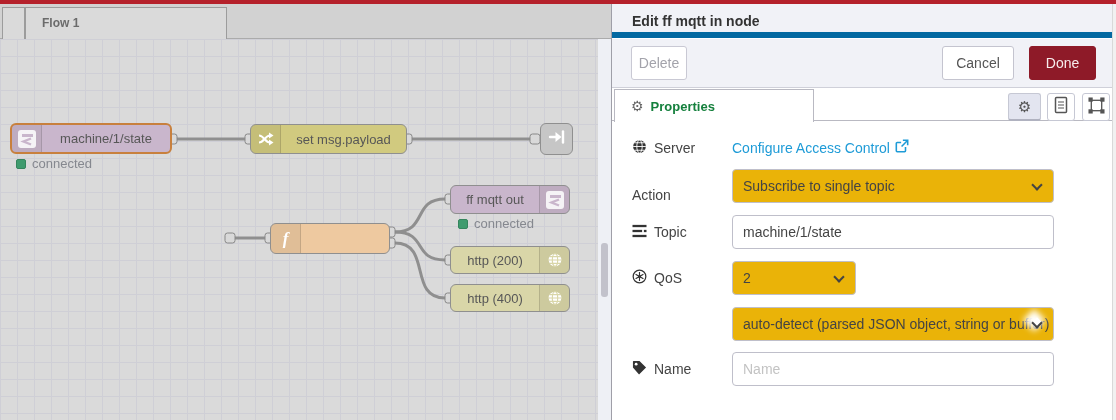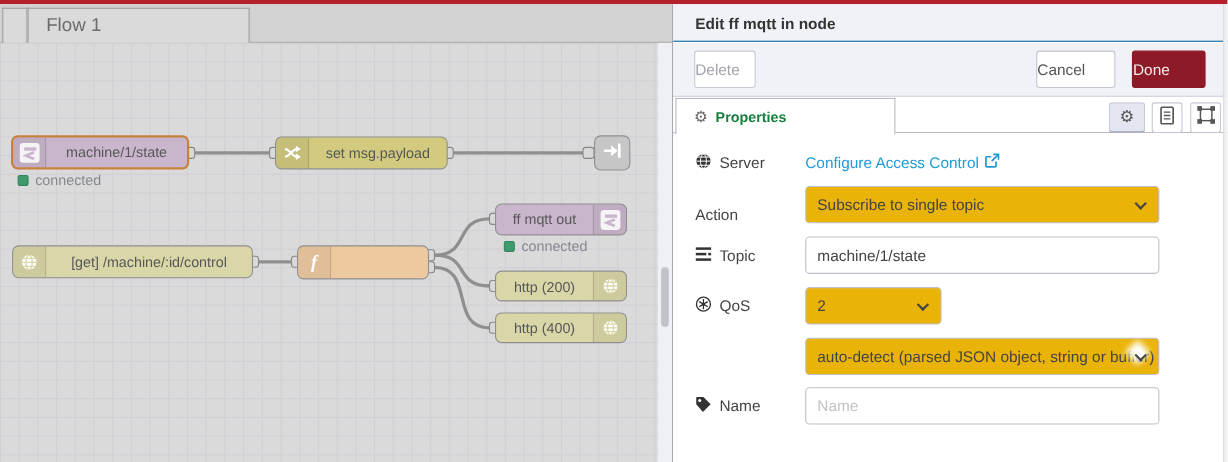--- a/index.html
+++ b/index.html
@@ -9,21 +9,21 @@
   .app { position:absolute; inset:0; width:1116px; height:420px; }
 
   
   .top-accent { position:absolute; left:0; top:0; width:1116px; height:4px; background:#b5212b; }
 
   
   .flow { position:absolute; left:0; top:4px; width:611px; height:416px; background:#d9d9d9; }
   .tabbar { position:absolute; left:0; top:0; width:100%; height:35px; background:#d2d2d2; border-bottom:1px solid #ababab; }
   .tab { position:absolute; top:3px; height:32px; background:#dadada; border:1px solid #9c9c9c; border-bottom:none; }
   .tab-stub { left:2px; width:23px; }
-  .tab-flow { left:25px; width:202px; color:#6b6b6b; font-weight:normal; font-size:17px; line-height:30px; padding-left:16px; }
+  .tab-flow { left:25px; width:202px; color:#6b6b6b; font-weight:bold; font-size:12px; line-height:30px; padding-left:16px; }
 
   .canvas { position:absolute; left:0; top:35px; width:598px; height:381px;
     background-color:#dadada;
     background-image:linear-gradient(#cfcfd6 1px, transparent 1px), linear-gradient(90deg, #cfcfd6 1px, transparent 1px);
     background-size:17px 17px; }
   .wires { position:absolute; left:0; top:0; z-index:1; }
 
   .node { position:absolute; z-index:2; display:flex; align-items:stretch; border:1px solid #8f8f8f; border-radius:6px; overflow:hidden; }
   .node .nlabel { flex:1; display:flex; align-items:center; justify-content:center; font-size:13px; color:#575757; white-space:nowrap; padding:0 6px; }
   .nicon { width:30px; display:flex; align-items:center; justify-content:center; background:rgba(0,0,0,0.055); }
@@ -40,25 +40,25 @@
   .status { position:absolute; z-index:2; display:flex; align-items:center; font-size:13px; color:#85888f; }
   .status-dot { width:10px; height:10px; border-radius:2px; background:#3f9b6e; border:1px solid #35855d; margin-right:6px; }
 
   .vscroll { position:absolute; right:0; top:35px; width:13px; height:381px; background:#eef0f5; }
   .vscroll .thumb { position:absolute; left:3px; width:7px; height:54px; top:204px; background:#c2c2cb; border-radius:3px; }
 
   
   .panel { position:absolute; left:611px; top:4px; width:505px; height:416px; background:#fff; border-left:1px solid #9f9fa8; }
   .panel-scroll { position:absolute; right:0; top:0; width:4px; height:416px; background:#f1f1f1; border-left:1px solid #d9d9d9; }
 
-  .p-header { position:absolute; left:0; top:0; width:100%; height:34px; background:#f1f2f7; border-bottom:1px solid #0369a1; }
+  .p-header { position:absolute; left:0; top:0; width:100%; height:34px; background:#f1f2f7; border-bottom:6px solid #0369a1; }
   .p-title { position:absolute; left:20px; top:9px; font-size:14px; font-weight:bold; color:#333; }
 
   .p-btnrow { position:absolute; left:0; top:35px; width:100%; height:49px; background:#f1f2f7; border-bottom:1px solid #cfd0d9; }
-  .btn { position:absolute; top:7px; height:34px; border-radius:3px; font-size:14px; line-height:32px; cursor:pointer; }
+  .btn { position:absolute; top:7px; height:34px; border-radius:3px; font-size:14px; text-align:center; line-height:32px; cursor:pointer; }
   .btn-delete { left:19px; width:56px; background:#fff; border:1px solid #c9c9d4; color:#a3a3ab; }
   .btn-cancel { left:330px; width:72px; background:#fff; border:1px solid #c4c4cf; color:#555; }
   .btn-done { left:417px; width:67px; background:#8e1a28; border:1px solid #8e1a28; color:#f7eded; }
 
   .p-tabrow { position:absolute; left:0; top:85px; width:100%; height:32px; background:#fff; border-bottom:1px solid #b9b9c2; }
   .p-tab { position:absolute; left:2px; top:0; width:200px; height:33px; background:#fff; border:1px solid #b9b9c2; border-bottom:none; display:flex; align-items:center; gap:7px; padding-left:16px; z-index:3; }
   .p-tab-label { font-size:13px; font-weight:bold; color:#15803d; }
   .gear-glyph { font-size:14px; color:#666; line-height:1; }
   .tab-toolbtn { position:absolute; top:4px; height:28px; border-radius:3px; display:flex; align-items:center; justify-content:center; cursor:pointer; }
   .tb-gear { left:396px; width:33px; background:#e3e5f0; border:1px solid #c6c8d4; border-bottom:2px solid #b0b2c0; }
@@ -141,32 +141,20 @@
       <div class="node n-link nicon" style="left:540px; top:84px; width:33px; height:32px;">
         <span>
           <svg width="20" height="20" viewBox="0 0 20 20">
               <path d="M3 10 h7" stroke="#fff" stroke-width="2.4" stroke-linecap="round"></path>
               <path d="M8.5 5 l6 5 -6 5 z" fill="#fff"></path>
               <path d="M16 4.5 v11" stroke="#fff" stroke-width="2.4" stroke-linecap="round"></path>
             </svg>
         </span>
       </div>
 
-      <div class="node n-http" style="left:11px; top:184px; width:219px; height:30px;">
-        <span class="nicon icon-l">
-          <svg width="19" height="19" viewBox="0 0 20 20">
-              <circle cx="10" cy="10" r="7" fill="#fff"></circle>
-              <g stroke="#d9d6a8" stroke-width="1.3" fill="none">
-                <ellipse cx="10" cy="10" rx="3" ry="7"></ellipse>
-                <path d="M3 10 h14 M4.3 6.2 h11.4 M4.3 13.8 h11.4"></path>
-              </g>
-            </svg>
-        </span>
-        <span class="nlabel">[get] /machine/:id/control</span>
-      </div>
 
       <div class="node n-func" style="left:270px; top:184px; width:120px; height:31px;">
         <span class="nicon icon-l">
           <span style="font-family:'Liberation Serif',serif; font-style:italic; font-weight:bold; color:#fff; font-size:17px;">f</span>
         </span>
         <span class="nlabel">Validate</span>
       </div>
 
       <div class="node n-mqtt" style="left:450px; top:146px; width:120px; height:29px;">
         <span class="nlabel">ff mqtt out</span>

